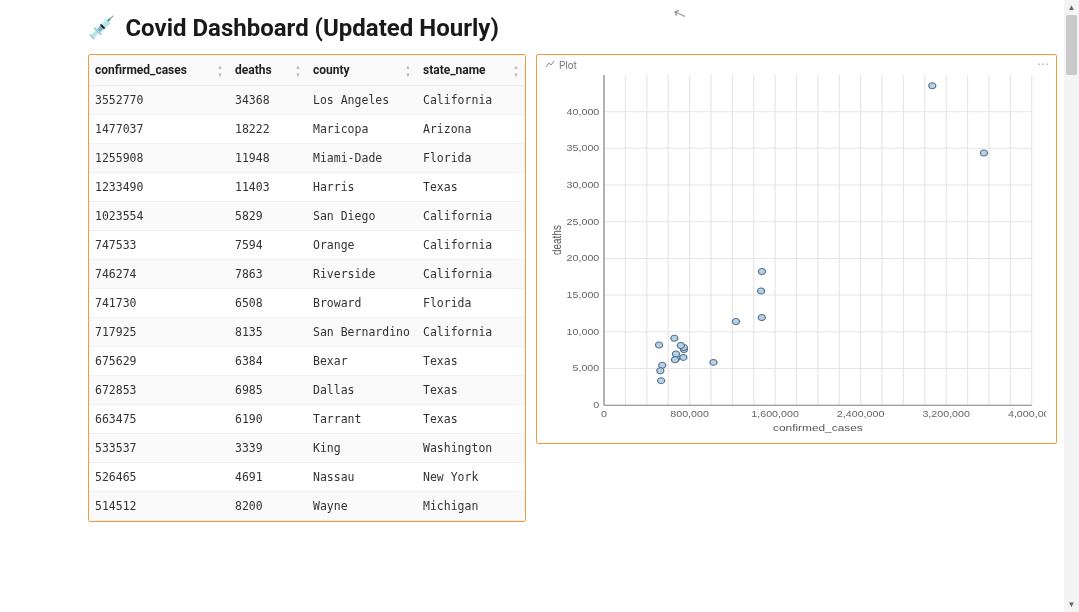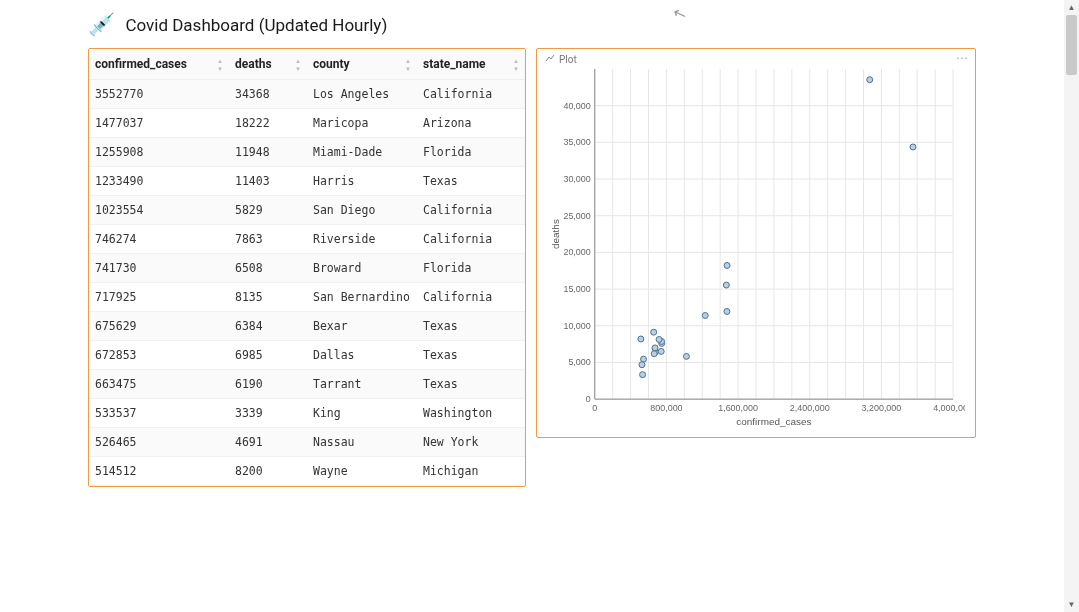--- a/index.html
+++ b/index.html
@@ -41,22 +41,22 @@
     align-items: center;
     gap: 10px;
     margin-bottom: 12px;
   }
   .syringe-icon {
     font-size: 22px;
     line-height: 1;
   }
   h1 {
     margin: 0;
-    font-size: 17px;
-    font-weight: 400;
+    font-size: 24px;
+    font-weight: 700;
     color: #191919;
   }
 
   .panels {
     display: flex;
     gap: 10px;
     align-items: flex-start;
   }
 
   
@@ -103,21 +103,21 @@
   tbody tr:nth-child(odd) td { background: #fafafa; }
   tbody tr:nth-child(even) td { background: #fff; }
 
   .col-cc { width: 140px; }
   .col-d  { width: 78px; }
   .col-county { width: 110px; }
   .col-state { }
 
   
   .plot-panel {
-    width: 440px;
+    width: 521px;
     height: 390px;
     border: 1px solid #f19b3e;
     border-radius: 2px;
     background: #fff;
     position: relative;
     padding: 4px 8px 8px 8px;
   }
   .plot-header {
     display: flex;
     align-items: center;
@@ -234,20 +234,26 @@
             <tr>
               <td>1233490</td>
               <td>11403</td>
               <td>Harris</td>
               <td>Texas</td>
             </tr>
             <tr>
               <td>1023554</td>
               <td>5829</td>
               <td>San Diego</td>
+              <td>California</td>
+            </tr>
+            <tr>
+              <td>747533</td>
+              <td>7594</td>
+              <td>Orange</td>
               <td>California</td>
             </tr>
             <tr>
               <td>746274</td>
               <td>7863</td>
               <td>Riverside</td>
               <td>California</td>
             </tr>
             <tr>
               <td>741730</td>

